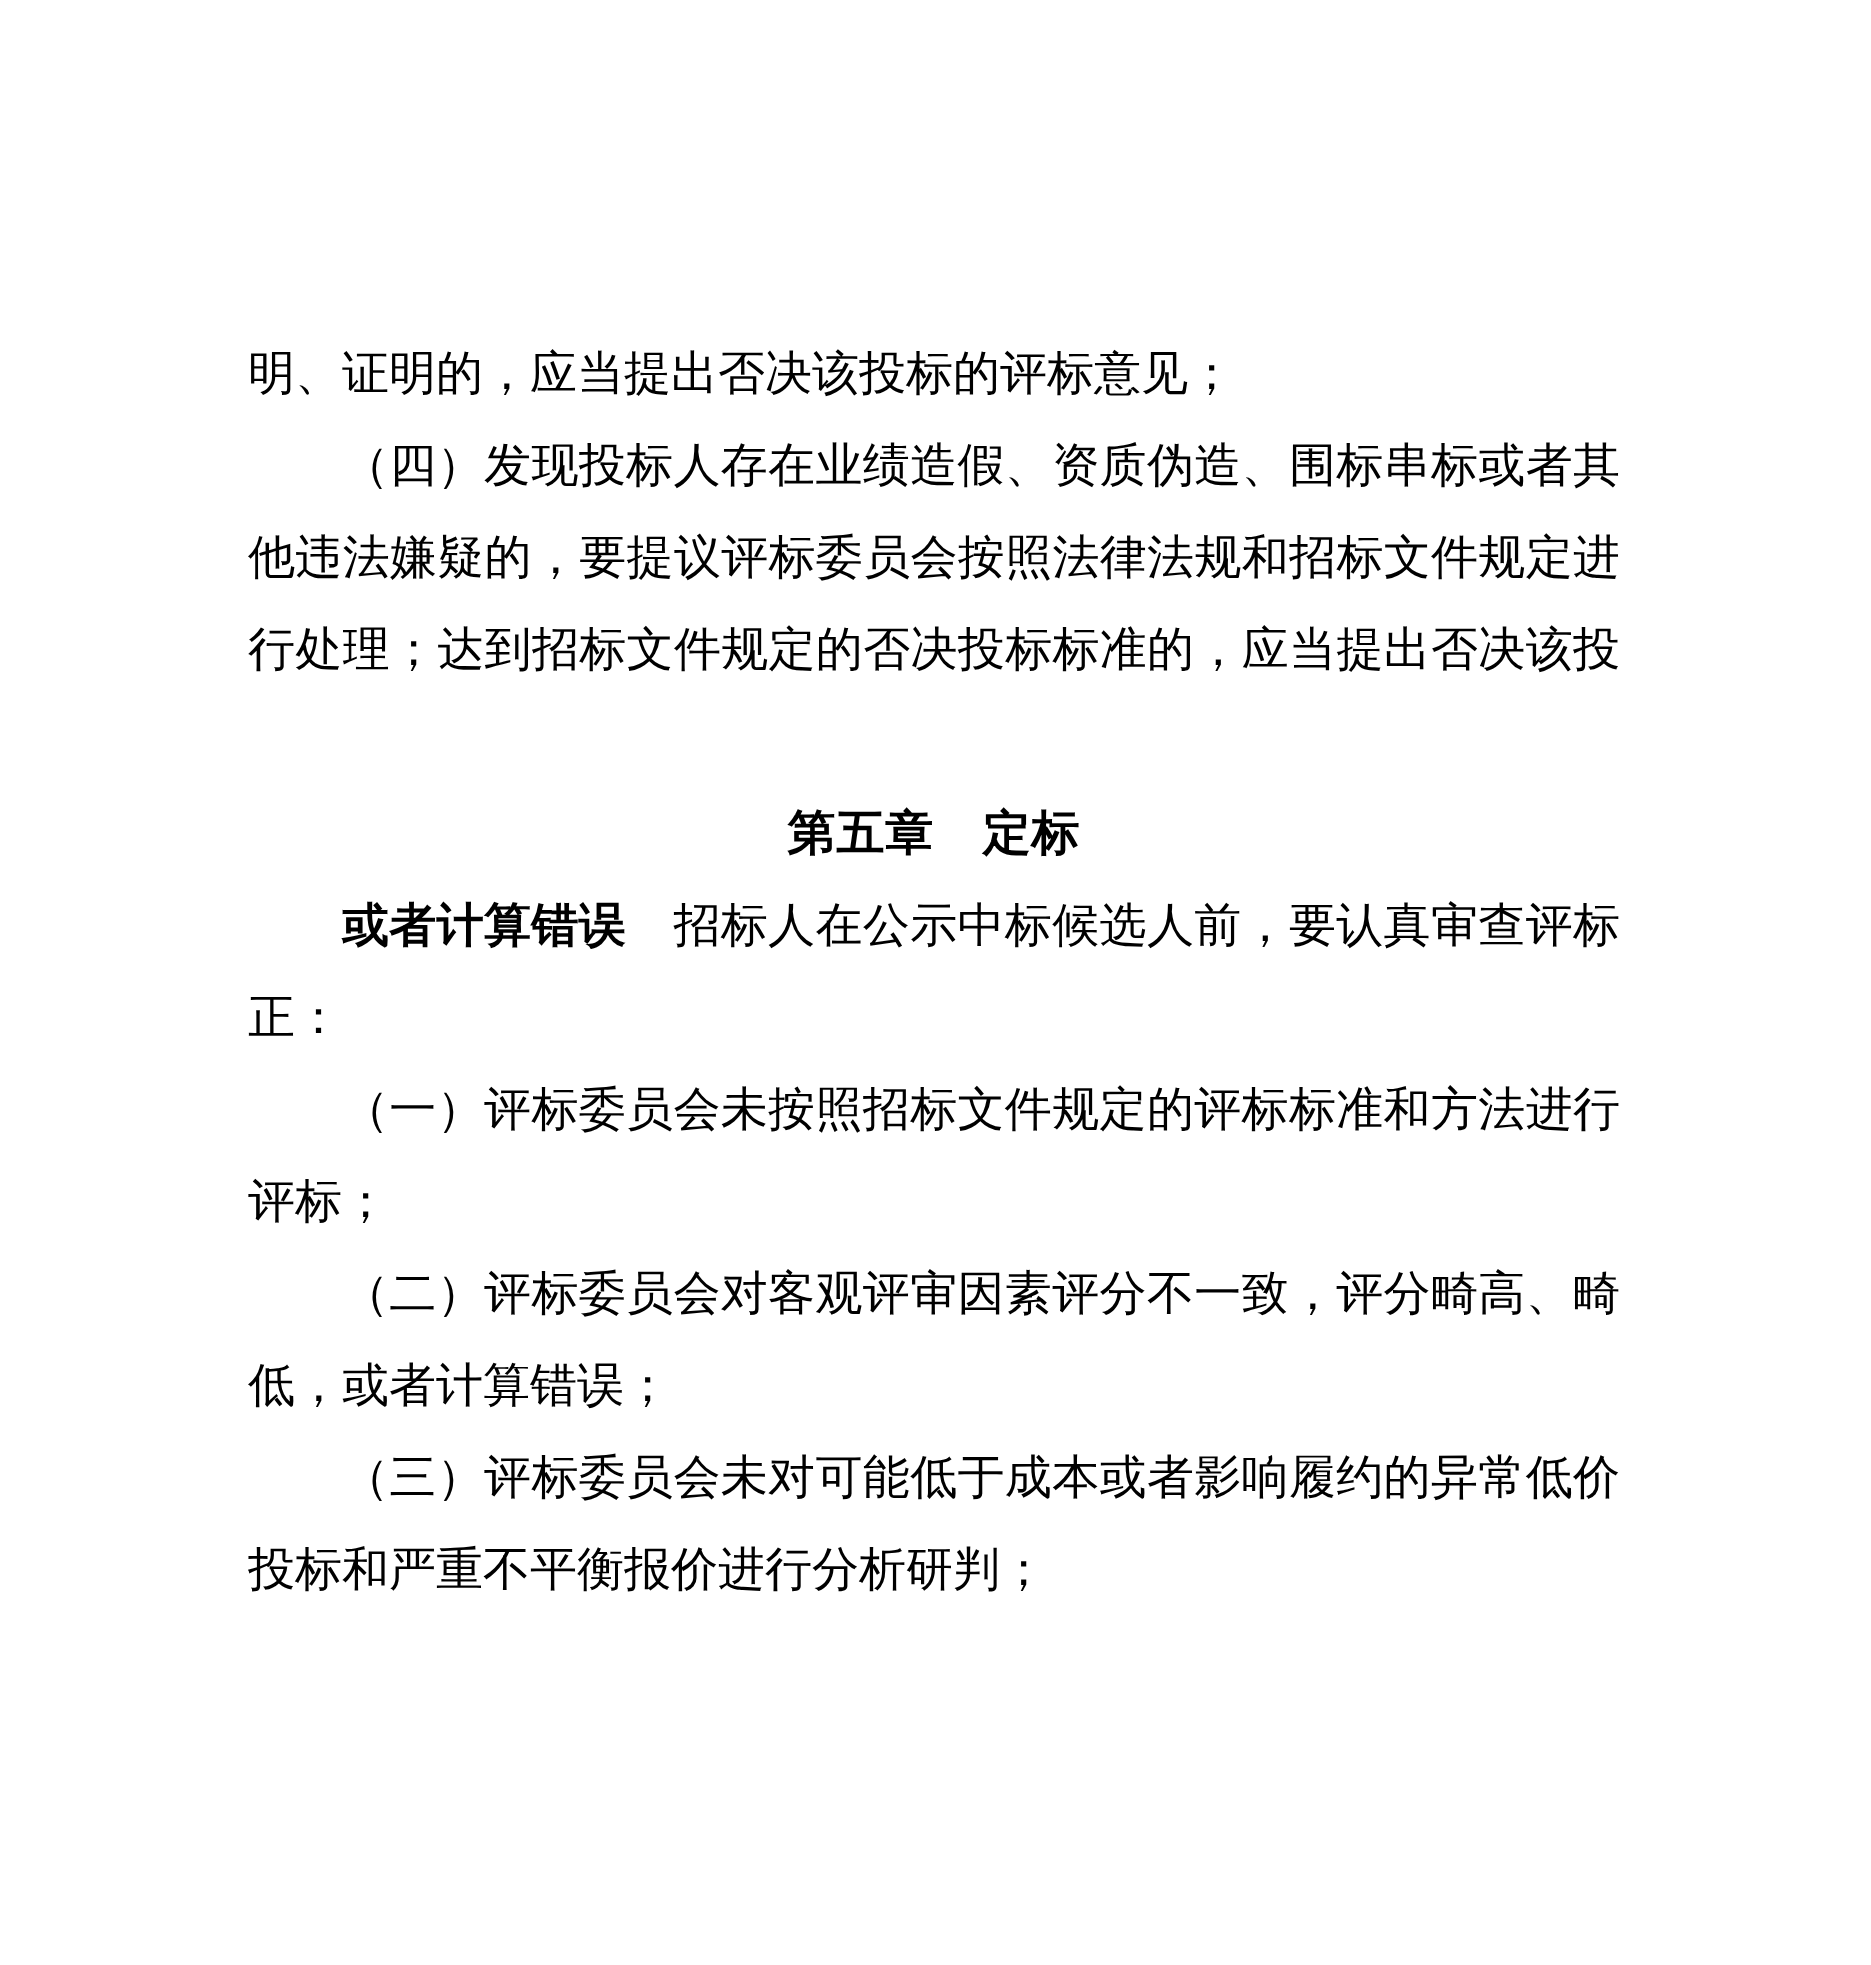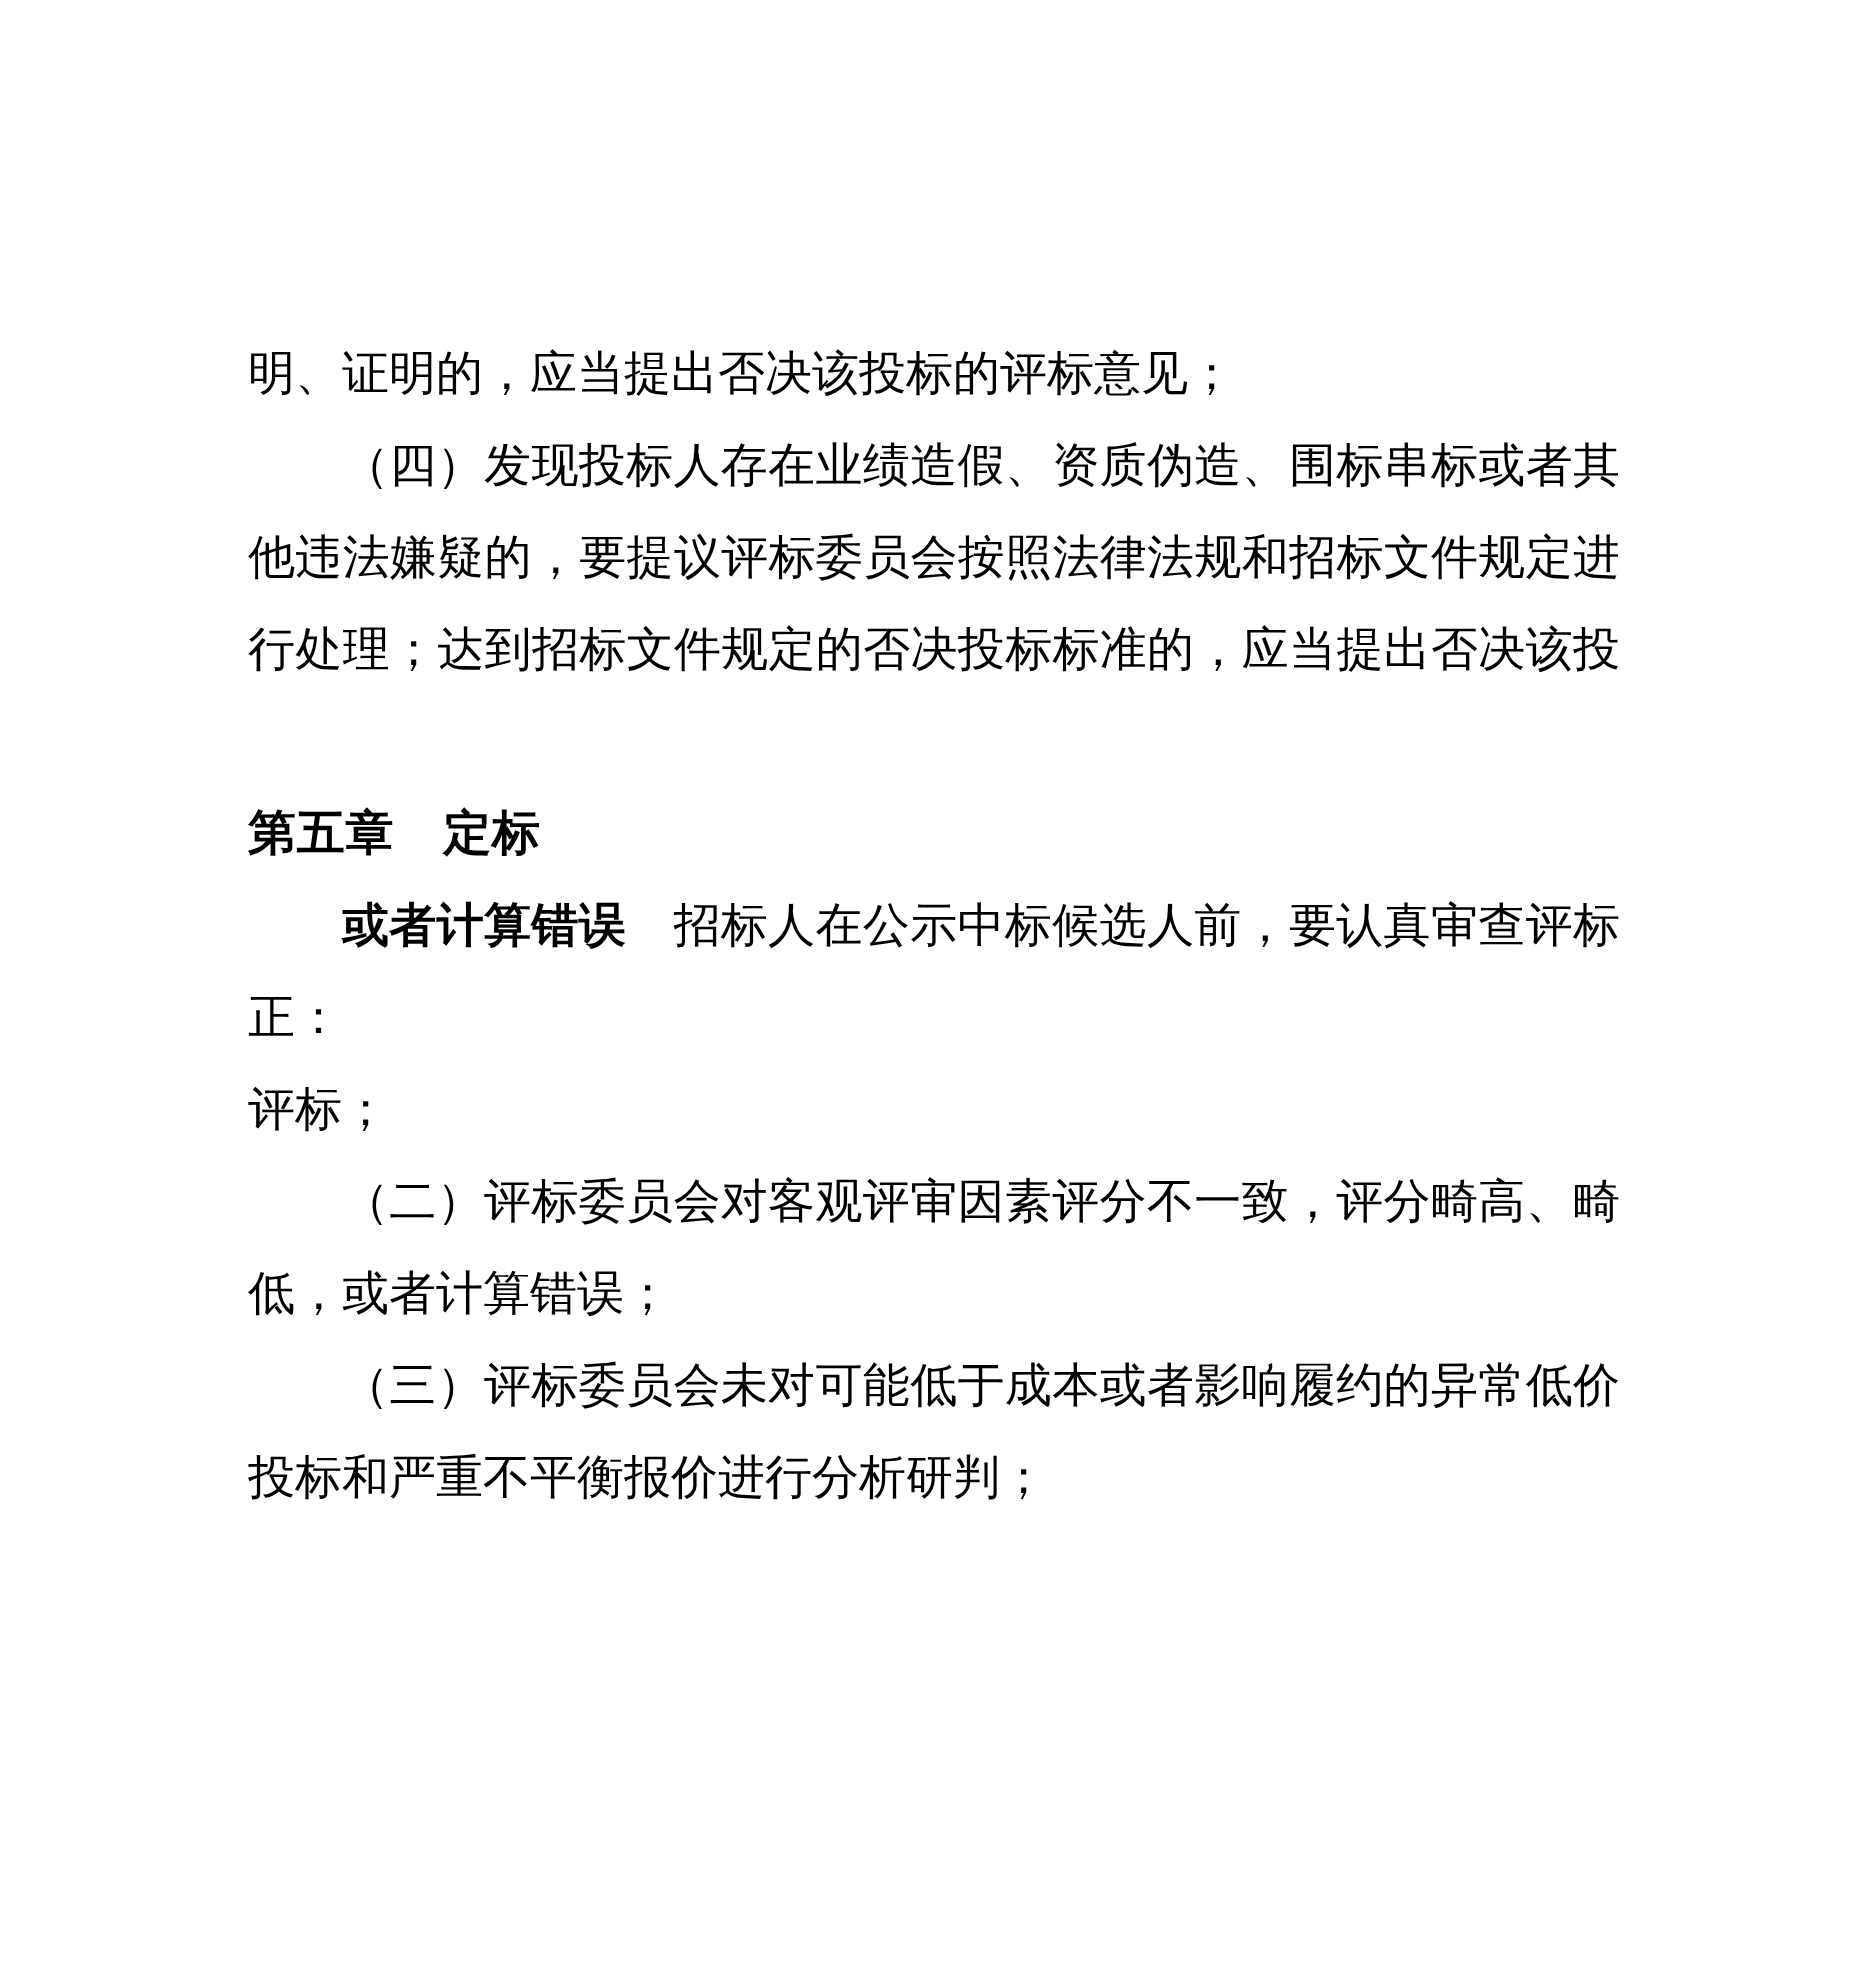--- a/index.html
+++ b/index.html
@@ -33,21 +33,21 @@
     padding-left: 94px;
   }
   .fill {
     text-align: justify;
     text-align-last: justify;
   }
   .chapter-heading {
     margin: 92px 0 0 0;
     height: 92px;
     line-height: 92px;
-    text-align: left;
+    text-align: center;
     font-family: "Liberation Sans", "DejaVu Sans", sans-serif;
     font-weight: 700;
     font-size: 48px;
     letter-spacing: 0.8px;
   }
   .term {
     font-family: "Liberation Sans", "DejaVu Sans", sans-serif;
     font-weight: 700;
   }
 </style>
@@ -59,20 +59,21 @@
     <div class="line">明、证明的，应当提出否决该投标的评标意见；</div>
     <div class="line indent fill">（四）发现投标人存在业绩造假、资质伪造、围标串标或者其</div>
     <div class="line fill">他违法嫌疑的，要提议评标委员会按照法律法规和招标文件规定进</div>
     <div class="line fill">行处理；达到招标文件规定的否决投标标准的，应当提出否决该投</div>
 
     <h2 class="chapter-heading">第五章　定标</h2>
 
     <div class="line indent fill"><span class="term">或者计算错误</span><span>　招标人在公示中标候选人前，要认真审查评标委</span></div>
 
     <div class="line">正：</div>
+    <div class="line indent fill">（一）评标委员会未按照招标文件规定的评标标准和方法进行</div>
     <div class="line">评标；</div>
     <div class="line indent fill">（二）评标委员会对客观评审因素评分不一致，评分畸高、畸</div>
     <div class="line">低，或者计算错误；</div>
     <div class="line indent fill">（三）评标委员会未对可能低于成本或者影响履约的异常低价</div>
     <div class="line">投标和严重不平衡报价进行分析研判；</div>
 
   </main>
 
 </div>
 

